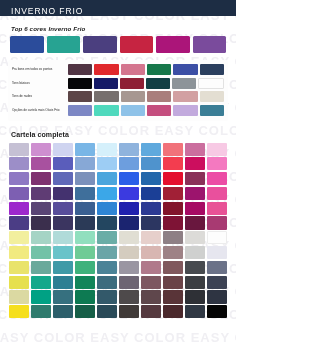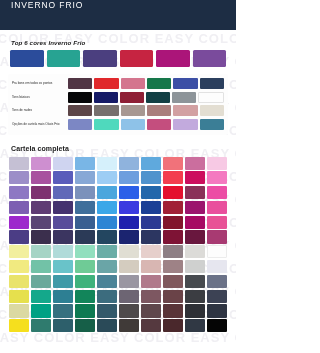--- a/index.html
+++ b/index.html
@@ -30,24 +30,24 @@
     font-weight: 700;
     font-size: 13px;
     letter-spacing: 1px;
     color: #f0eff3;
   }
 
   
   #header {
     position: relative;
     z-index: 2;
-    height: 30px;
+    height: 16px;
     background: #1d2d44;
     display: flex;
-    align-items: flex-start;
+    align-items: flex-end;
     padding: 0 0 0 11px;
     box-sizing: border-box;
   }
   #header-title {
     color: #ffffff;
     font-size: 8.5px;
     letter-spacing: 0.9px;
     font-weight: 400;
   }
 

